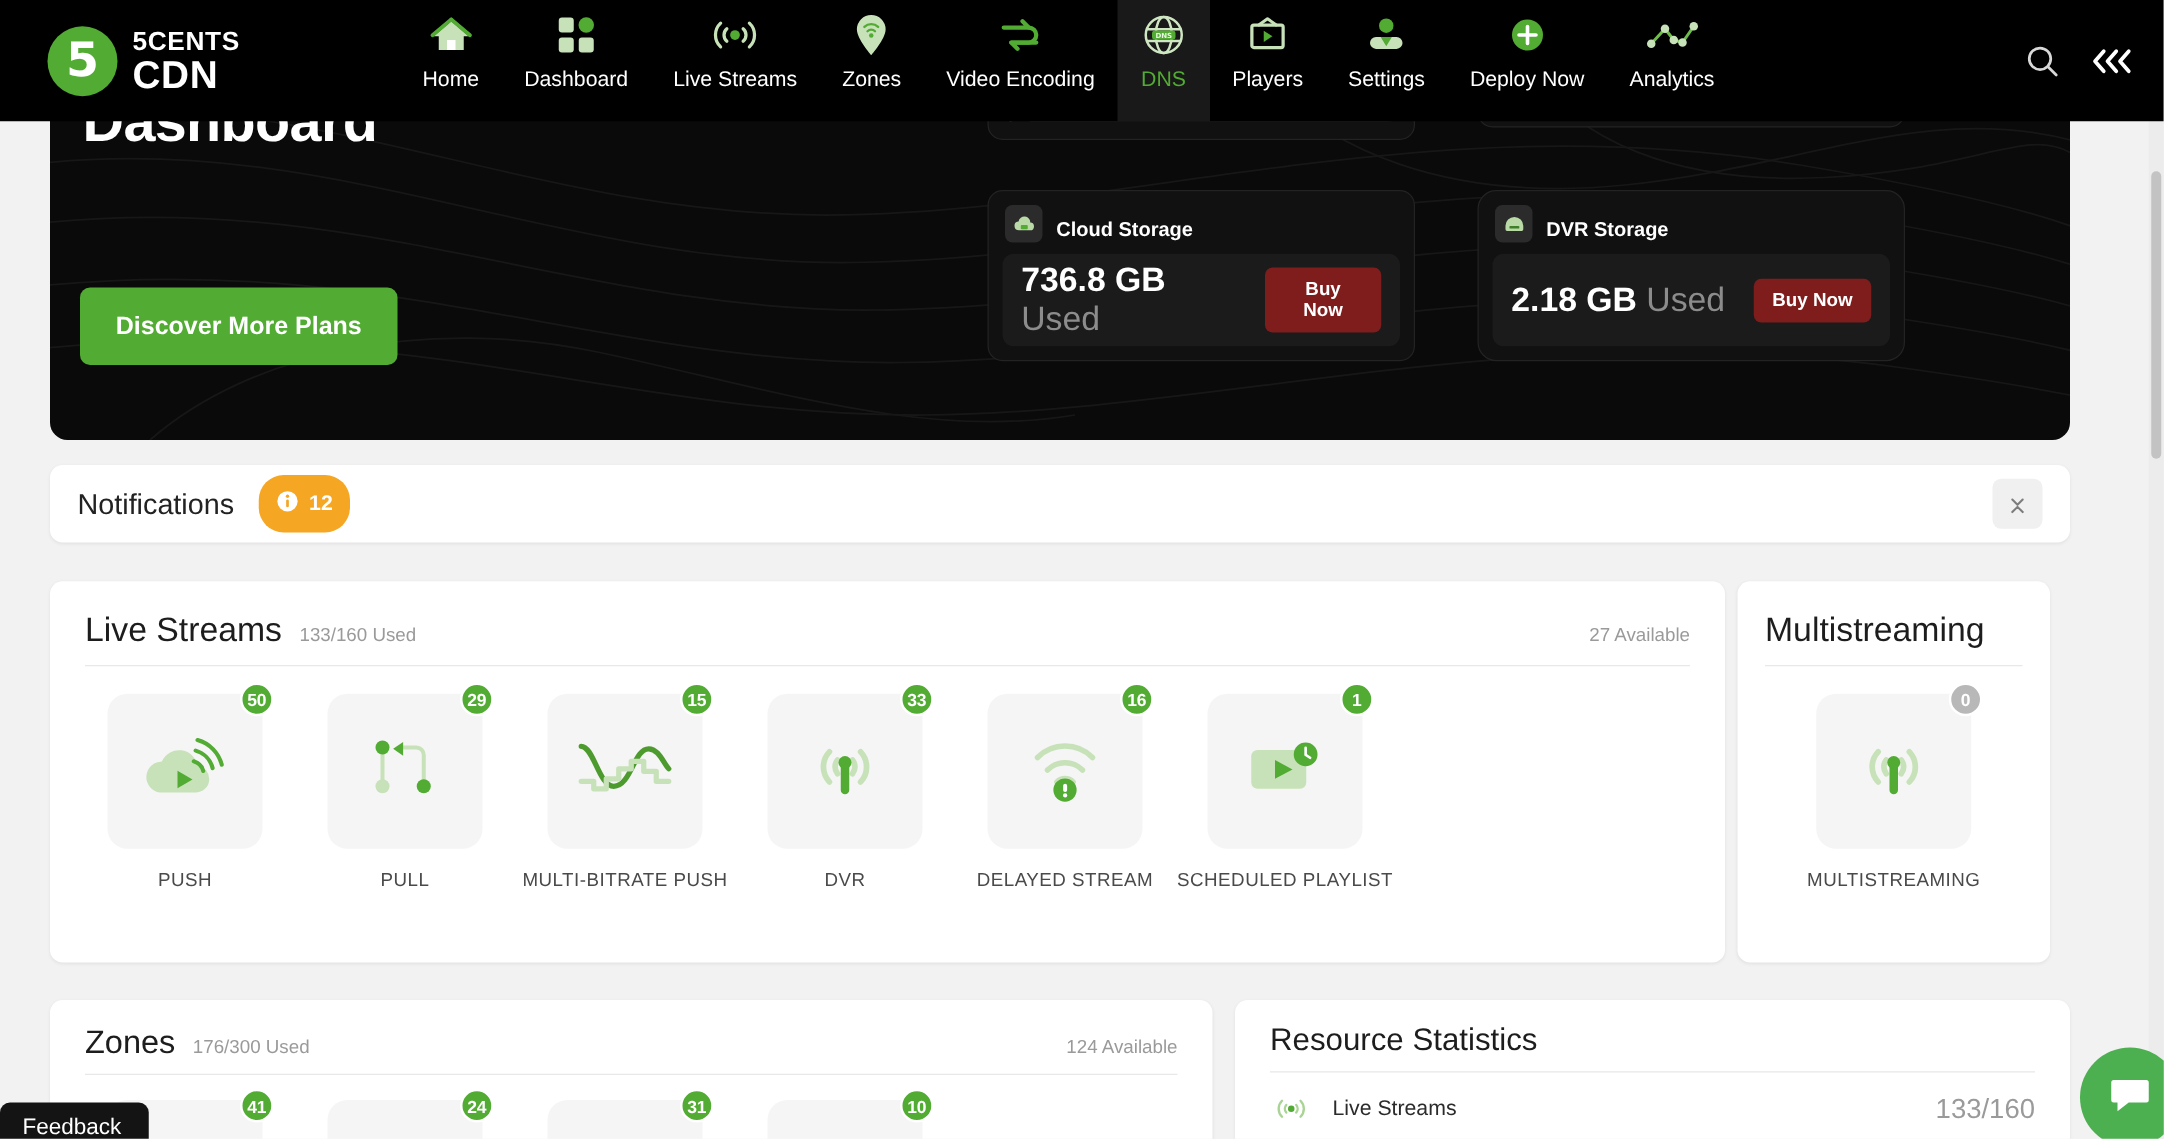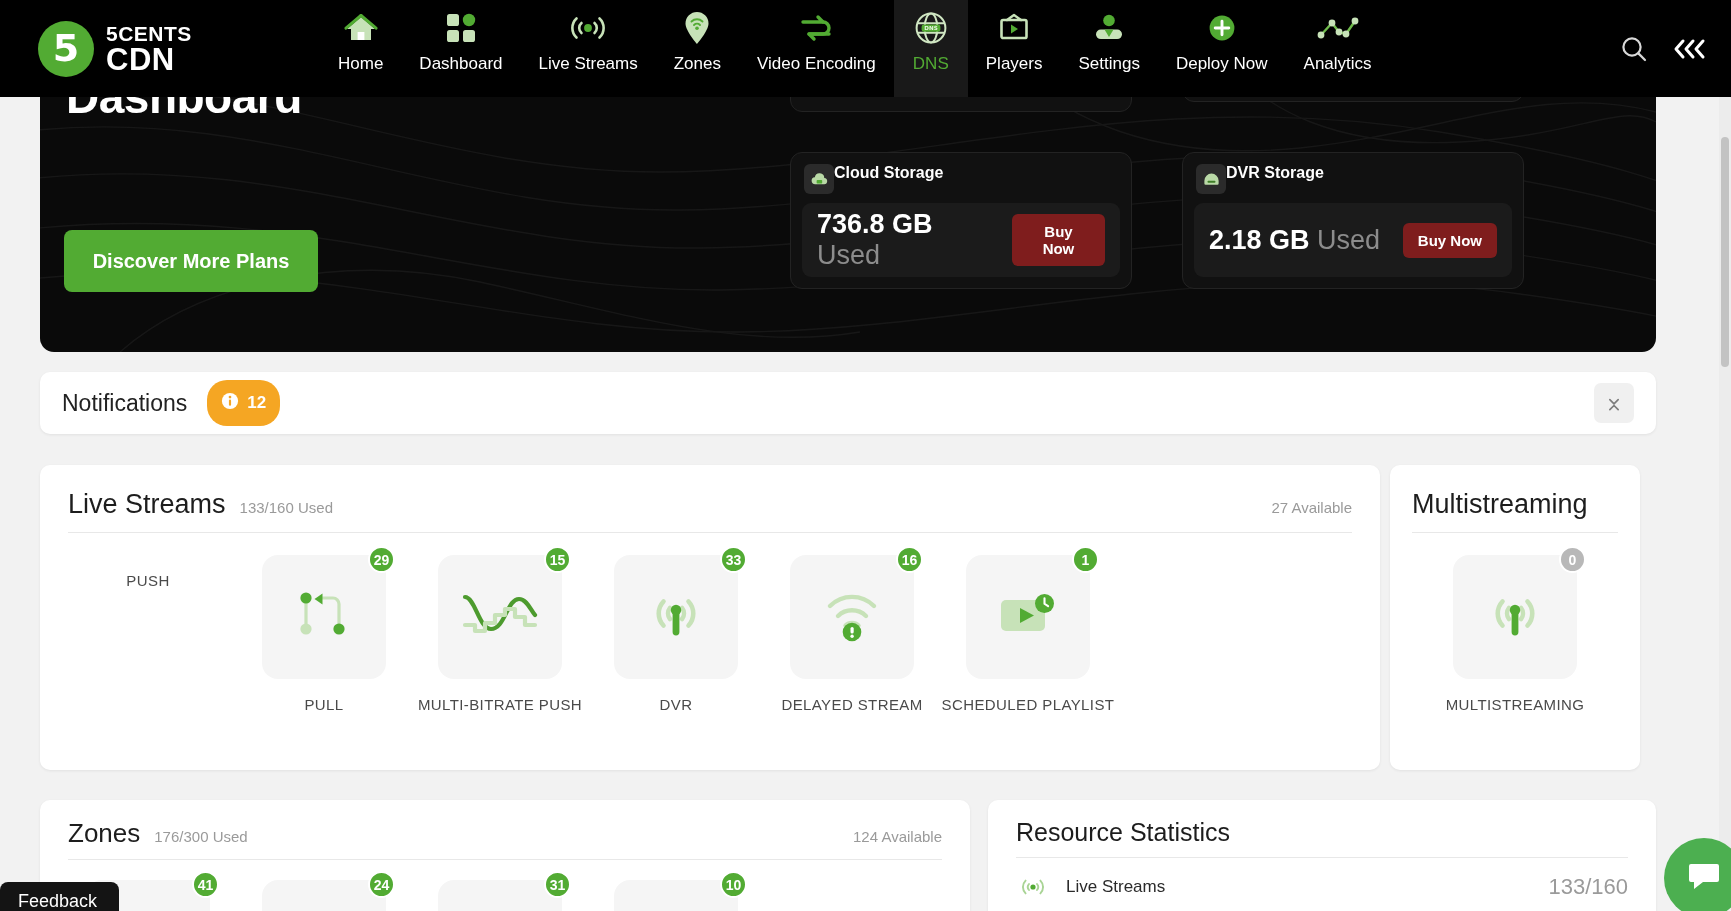--- a/index.html
+++ b/index.html
@@ -71,21 +71,21 @@
     cursor: pointer; font-family: "Liberation Sans", sans-serif;
   }
 
   
   .hcard {
     position: absolute;
     background: #111111;
     border: 1px solid #232323;
     border-radius: 12px;
   }
-  .hcard-head { display: flex; align-items: flex-start; padding: 11px 13px 9px 13px; }
+  .hcard-head { display: flex; align-items: flex-end; gap: 11px; padding: 11px 13px 9px 13px; }
   .hcard-ico {
     width: 30px; height: 30px; border-radius: 6px; background: #2b2b2b;
     display: flex; align-items: center; justify-content: center; flex: 0 0 auto;
   }
   .hcard-title { color: #ffffff; font-size: 16px; font-weight: 700; }
   .hcard-body {
     margin: 0 11px 11px 11px; background: #1b1b1b; border-radius: 9px;
     height: 74px; display: flex; align-items: center; padding: 0 15px; gap: 12px;
   }
   .hcard-val { color: #ffffff; font-size: 27px; font-weight: 700; }
@@ -226,21 +226,21 @@
     </div>
     <div class="hcard-body">
       <span class="hcard-val">
         <span>736.8 GB</span>
         <span class="unit">Used</span>
       </span>
       <button class="buy-btn">Buy Now</button>
     </div>
   </div>
 
-  <div class="hcard" style="left:1142px; top:100px; width:342px; height:137px;">
+  <div class="hcard" style="left:1142px; top:100px; width:342px; height:137px;border-radius:15px;">
     <div class="hcard-head">
       <span class="hcard-ico">
         <svg width="19" height="19" viewBox="0 0 24 24">
           <path d="M3 13.5a9 9 0 0 1 18 0V17a1.6 1.6 0 0 1-1.6 1.6H4.6A1.6 1.6 0 0 1 3 17z" fill="#b9d9a6"></path>
           <rect x="7" y="13.6" width="10" height="2.6" rx="0.9" fill="#3f7f28"></rect>
         </svg>
       </span>
       <span class="hcard-title">DVR Storage</span>
     </div>
     <div class="hcard-body">
@@ -277,20 +277,34 @@
   <div class="panel-head">
     <span class="panel-title">Live Streams</span>
     <span class="panel-sub">133/160 Used</span>
     <span class="panel-right">27 Available</span>
   </div>
   <div class="panel-rule"></div>
 
   <div class="tiles">
 
     <div class="tile">
+      <div class="tile-box">
+        <span>
+          <svg width="68" height="62" viewBox="0 0 68 62">
+            <path d="M14 50a12.5 12.5 0 0 1 1.5-24.9A15 15 0 0 1 44 28.5 10.8 10.8 0 0 1 43 50z" fill="#c7e2b8"></path>
+            <path d="M28 32.5l12 7-12 7z" fill="#52ab33"></path>
+            <g fill="none" stroke="#52ab33" stroke-width="3.3" stroke-linecap="round">
+              <path d="M41 25a11 11 0 0 1 7.6 7.8"></path>
+              <path d="M42.5 16.5a19.5 19.5 0 0 1 13.6 14"></path>
+              <path d="M44 8a27.5 27.5 0 0 1 19.4 19.8"></path>
+            </g>
+          </svg>
+        </span>
+        <span class="tile-badge">50</span>
+      </div>
       <div class="tile-lbl">PUSH</div>
     </div>
 
     <div class="tile">
       <div class="tile-box">
         <span>
           <svg width="64" height="62" viewBox="0 0 64 62">
             <g fill="none" stroke="#c7e2b8" stroke-width="3.2" stroke-linecap="round">
               <path d="M14 16v27"></path>
               <path d="M30 14h11a6 6 0 0 1 6 6v23"></path>

